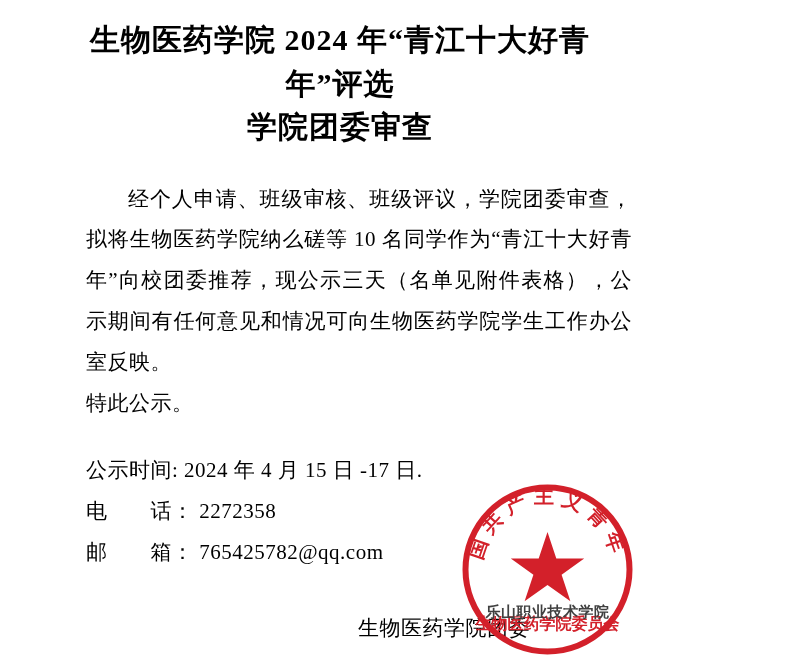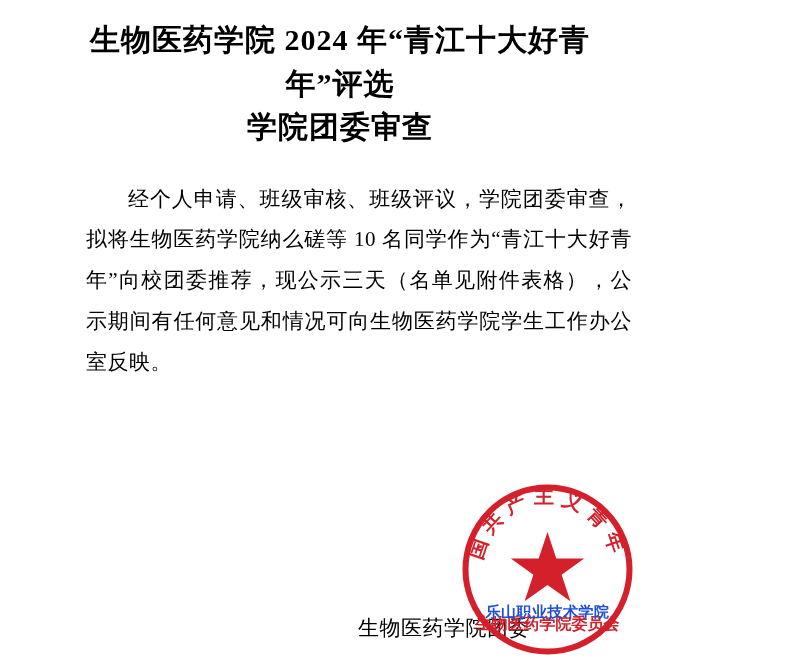--- a/index.html
+++ b/index.html
@@ -84,44 +84,50 @@
   }
   .seal-text {
     font-family: "Liberation Serif", "DejaVu Serif", serif;
     font-weight: bold;
   }
   .seal-bottom {
     position: absolute;
     left: 50%;
     top: 126px;
     transform: translateX(-50%);
-    color: #1d4ed8;
+    color: #404040;
     font-size: 15px;
     font-weight: bold;
     white-space: nowrap;
     letter-spacing: 0.5px;
     font-family: "Liberation Serif", "DejaVu Serif", serif;
   }
 </style>
 </head>
 <body>
 
 <div class="page">
 
   <div class="title-block">
     <div class="title-line">生物医药学院 2024 年“青江十大好青年”评选</div>
     <div class="title-line">学院团委审查</div>
   </div>
 
   <div class="body-block">
     <div class="para">经个人申请、班级审核、班级评议，学院团委审查，拟将生物医药学院纳么磋等 10 名同学作为“青江十大好青年”向校团委推荐，现公示三天（名单见附件表格），公示期间有任何意见和情况可向生物医药学院学生工作办公室反映。</div>
+    <div class="para para-noindent">特此公示。</div>
   </div>
 
   <div class="spacer"></div>
 
+  <div class="meta-block">
+    <div class="meta-row">公示时间: 2024 年 4 月 15 日 -17 日.</div>
+    <div class="meta-row">电　　话： 2272358</div>
+    <div class="meta-row">邮　　箱： 765425782@qq.com</div>
+  </div>
 
   <div class="sign-block">
     <div class="sign-line">生物医药学院团委</div>
   </div>
 
   <div class="seal">
     <svg width="185" height="185" viewBox="0 0 185 185" xmlns="http://www.w3.org/2000/svg">
       <defs>
         <path id="arcpath" d="M 27,92 A 65,65 0 0 1 158,92" fill="none"></path>
       </defs>

